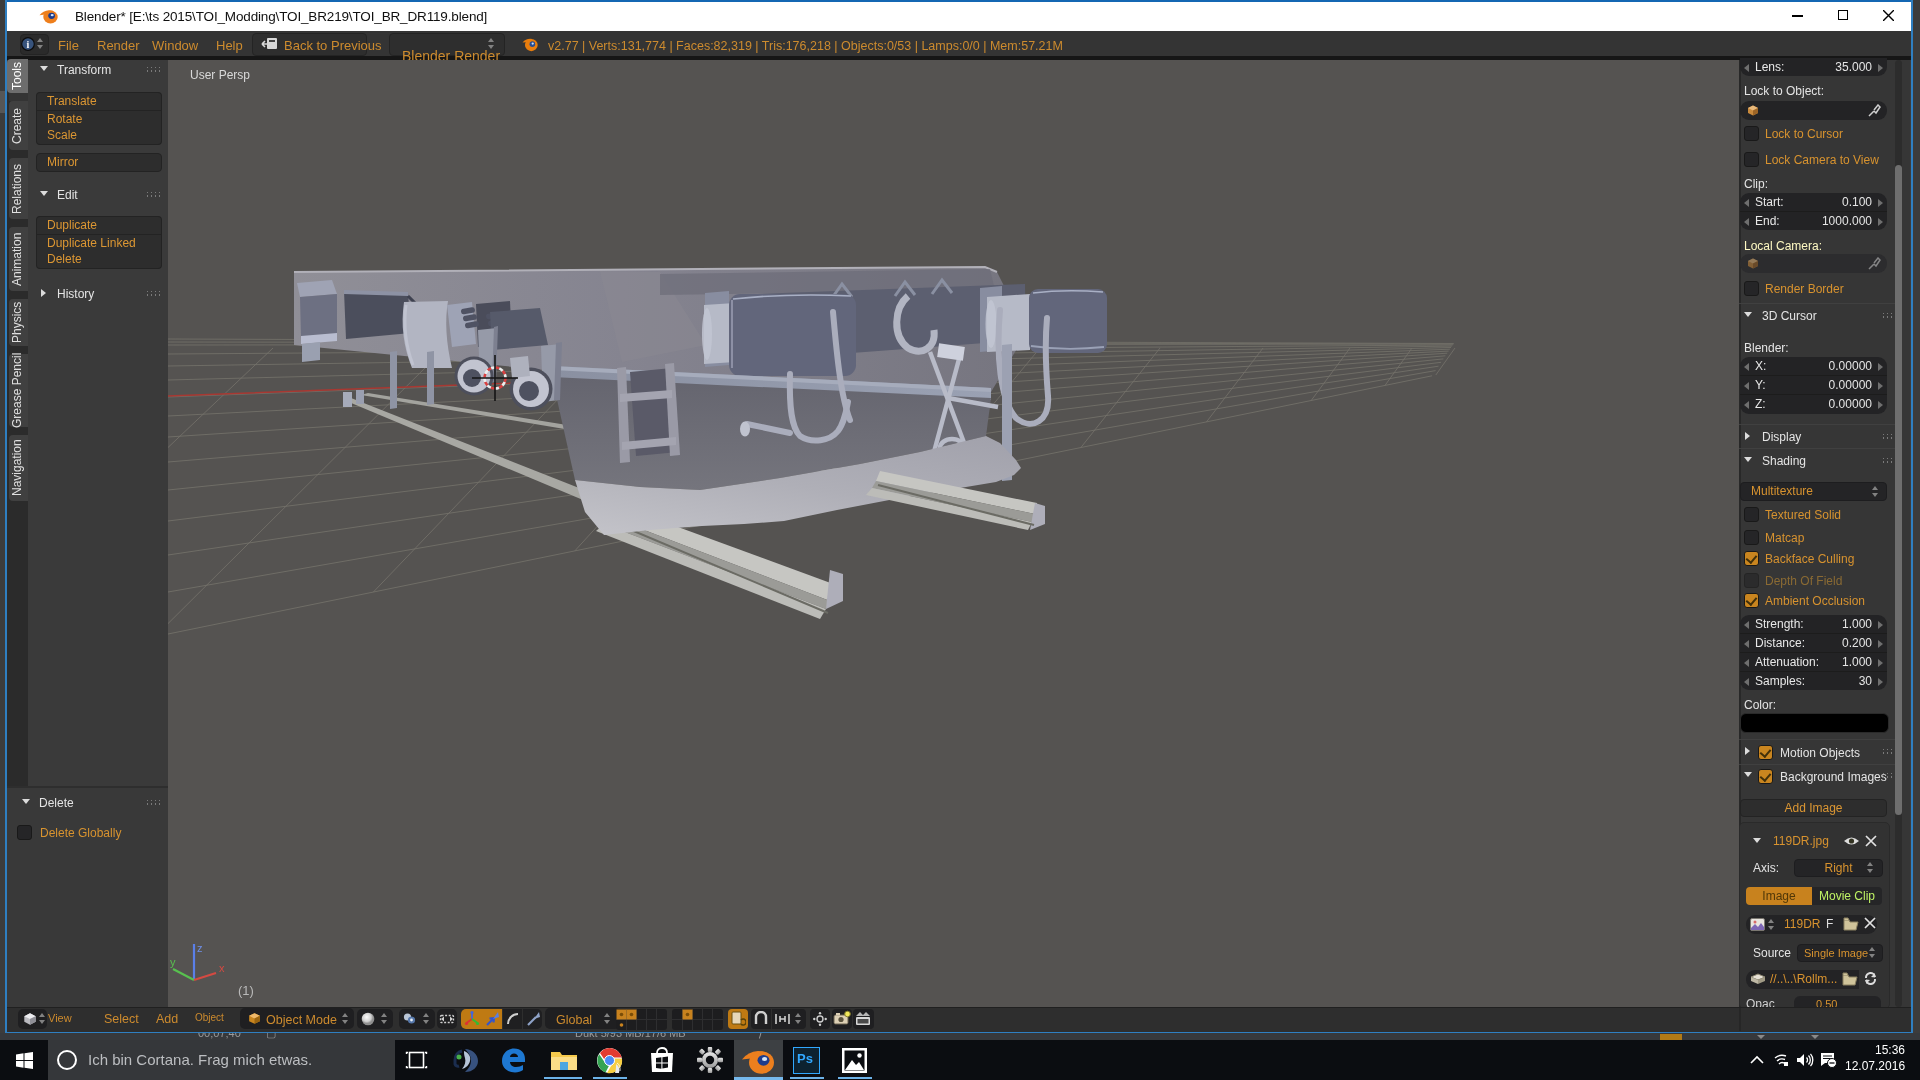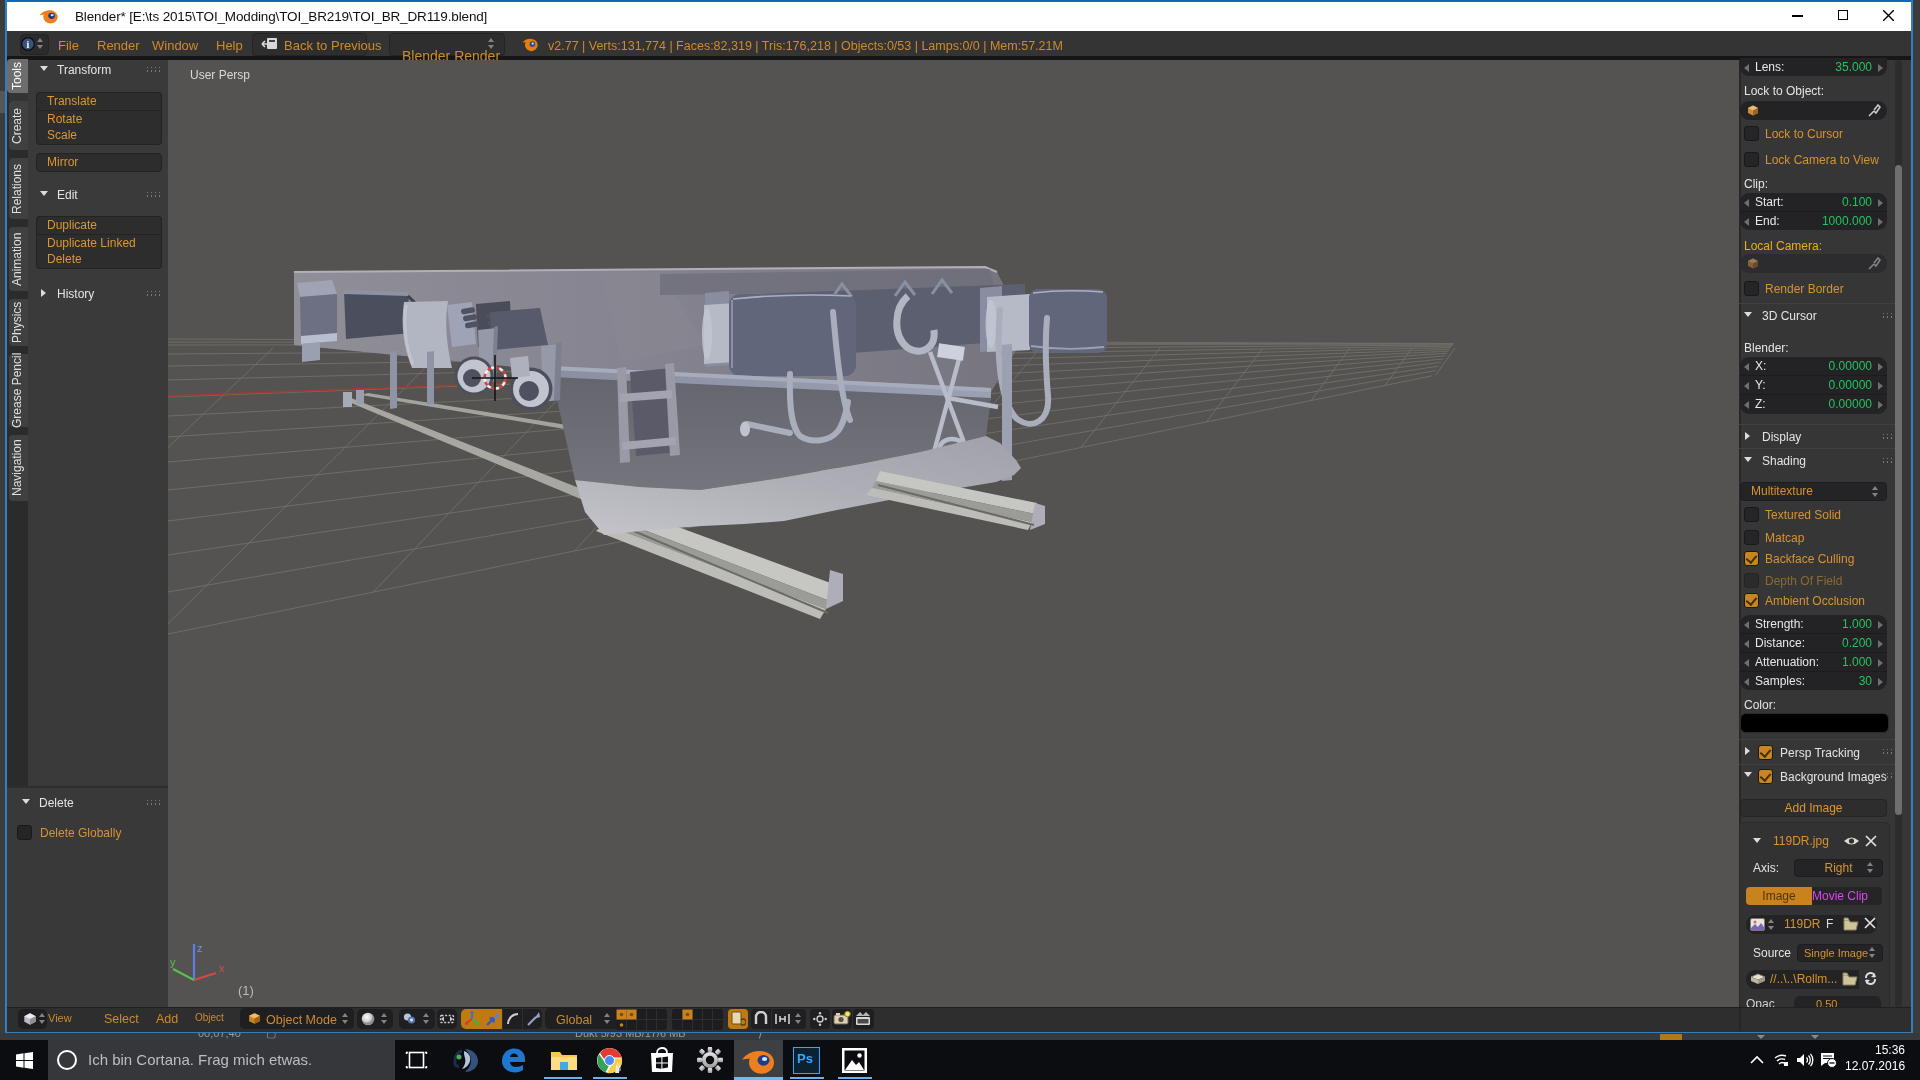--- a/index.html
+++ b/index.html
@@ -11,21 +11,21 @@
  radial-gradient(circle 0.9px at 5.5px 1.5px,#7a7a7a 99%,transparent),
  radial-gradient(circle 0.9px at 9.5px 1.5px,#7a7a7a 99%,transparent),
  radial-gradient(circle 0.9px at 13.5px 1.5px,#7a7a7a 99%,transparent),
  radial-gradient(circle 0.9px at 1.5px 5px,#7a7a7a 99%,transparent),
  radial-gradient(circle 0.9px at 5.5px 5px,#7a7a7a 99%,transparent),
  radial-gradient(circle 0.9px at 9.5px 5px,#7a7a7a 99%,transparent),
  radial-gradient(circle 0.9px at 13.5px 5px,#7a7a7a 99%,transparent)}
 .btn{position:absolute;background:#2d2d2d;border:1px solid #232323;color:#dc9733;font-size:12px;text-align:left;padding-left:10px;line-height:17px}
 .nf{position:absolute;background:#232325;color:#e8e8e8;font-size:12px;line-height:19px}
 .nf .lab{position:absolute;left:15px;color:#e8e8e8}
-.nf .val{position:absolute;right:15px;color:#22c55e}
+.nf .val{position:absolute;right:15px;color:#e5e5e5}
 .arrL{position:absolute;left:4px;top:6px;width:0;height:0;border-top:4px solid transparent;border-bottom:4px solid transparent;border-right:5px solid #6f6f6f}
 .arrR{position:absolute;right:4px;top:6px;width:0;height:0;border-top:4px solid transparent;border-bottom:4px solid transparent;border-left:5px solid #6f6f6f}
 .cb{position:absolute;width:13px;height:13px;background:#252527;border:1px solid #191919;border-radius:3px}
 .cbc{position:absolute;width:13px;height:13px;background:#c9851f;border:1px solid #191919;border-radius:3px}
 .cbc:after{content:"";position:absolute;left:3px;top:1px;width:5px;height:8px;border:solid #42300a;border-width:0 2px 2px 0;transform:rotate(40deg)}
 .cblab{position:absolute;color:#d8932f;font-size:12px}
 .phead{position:absolute;color:#e4e4e4;font-size:12px}
 .updown{position:absolute;width:0;height:0}
 .ud:before{content:"";position:absolute;top:0;left:0;border-left:3.5px solid transparent;border-right:3.5px solid transparent;border-bottom:4.5px solid #828282}
 .ud:after{content:"";position:absolute;top:6.5px;left:0;border-left:3.5px solid transparent;border-right:3.5px solid transparent;border-top:4.5px solid #828282}
@@ -337,21 +337,21 @@
     <span class="arrR"></span>
  <span class="lab">Start:</span>
     <span class="val">0.100</span>
 </div>
 <div class="nf" style="left:1740px;top:212px;width:147px;height:18px;border-radius:0 0 9px 9px">
  <span class="arrL"></span>
     <span class="arrR"></span>
  <span class="lab">End:</span>
     <span class="val">1000.000</span>
 </div>
-<div class="phead" style="left:1744px;top:239px;color:#eab308">Local Camera:</div>
+<div class="phead" style="left:1744px;top:239px;color:#fef9c3">Local Camera:</div>
 <div class="abs" style="left:1740px;top:254px;width:147px;height:19px;background:#2c2c2e;border-radius:9px"></div>
 <svg class="abs" style="left:1746px;top:257px" width="14" height="13" viewBox="0 0 14 13" opacity="0.55">
  <path d="M2,4 L7,1.5 L12,4 L12,9 L7,11.5 L2,9 Z" fill="#c98a3c"></path>
     <path d="M2,4 L7,6.5 L12,4 L7,1.5 Z" fill="#e8b87a"></path>
     <path d="M7,6.5 L7,11.5 L12,9 L12,4 Z" fill="#9c6426"></path>
 </svg>
 <svg class="abs" style="left:1868px;top:257px" width="14" height="13" opacity="0.55">
     <path d="M1,12 L6,7 M6,7 L8,9 L12,3 L10,1 L6,6" stroke="#cfcfcf" stroke-width="1.5" fill="none"></path>
   </svg>
 <div class="cb" style="left:1744px;top:281px"></div>
@@ -421,21 +421,21 @@
  <span class="arrL"></span>
     <span class="arrR"></span>
  <span class="lab">Samples:</span>
     <span class="val">30</span>
 </div>
 <div class="phead" style="left:1744px;top:698px">Color:</div>
 <div class="abs" style="left:1740px;top:713px;width:147px;height:18px;background:#000;border-radius:6px;border:1px solid #2a2a2a"></div>
 <div class="abs" style="left:1739px;top:739px;width:157px;height:1px;background:#404040"></div>
 <div class="tright abs" style="left:1745px;top:747px"></div>
 <div class="cbc" style="left:1758px;top:745px"></div>
-<div class="phead" style="left:1780px;top:746px">Persp Tracking</div>
+<div class="phead" style="left:1780px;top:746px">Motion Objects</div>
 <div class="grip abs" style="left:1882px;top:748px"></div>
 <div class="abs" style="left:1739px;top:764px;width:157px;height:1px;background:#404040"></div>
 <div class="tdown abs" style="left:1744px;top:772px"></div>
 <div class="cbc" style="left:1758px;top:769px"></div>
 <div class="phead" style="left:1780px;top:770px">Background Images</div>
 <div class="grip abs" style="left:1882px;top:772px"></div>
 <div class="abs" style="left:1740px;top:799px;width:145px;height:16px;background:#2d2d2d;border:1px solid #232323;border-radius:4px;color:#dc9733;font-size:12px;text-align:center;line-height:16px">Add Image</div>
 
 <div class="abs" style="left:1739px;top:822px;width:149px;height:185px;background:#323232;border:1px solid #2a2a2a;border-radius:5px"></div>
 <div class="tdown abs" style="left:1753px;top:838px"></div>
@@ -444,21 +444,21 @@
     <path d="M1,6 Q8.5,-1 16,6 Q8.5,13 1,6 Z" fill="#ddd"></path>
     <circle cx="8.5" cy="6" r="2.6" fill="#332"></circle>
   </svg>
 <svg class="abs" style="left:1865px;top:835px" width="12" height="12">
     <path d="M1,1 L11,11 M11,1 L1,11" stroke="#e2e2e2" stroke-width="1.7"></path>
   </svg>
 <div class="phead" style="left:1753px;top:861px">Axis:</div>
 <div class="ddown" style="left:1794px;top:859px;width:87px;height:16px;line-height:16px;text-align:center">Right</div>
 <div class="ud updown" style="left:1867px;top:862px"></div>
 <div class="abs" style="left:1746px;top:887px;width:66px;height:18px;background:#c8821e;border-radius:4px 0 0 4px;color:#503708;font-size:12px;text-align:center;line-height:18px">Image</div>
-<div class="abs" style="left:1812px;top:887px;width:70px;height:18px;background:#252527;border-radius:0 4px 4px 0;color:#d946ef;font-size:12px;text-align:left;line-height:18px">Movie Clip</div>
+<div class="abs" style="left:1812px;top:887px;width:70px;height:18px;background:#252527;border-radius:0 4px 4px 0;color:#bef264;font-size:12px;text-align:center;line-height:18px">Movie Clip</div>
 <div class="abs" style="left:1746px;top:915px;width:131px;height:19px;background:#232325;border-radius:9px"></div>
 <svg class="abs" style="left:1750px;top:918px" width="15" height="13" viewBox="0 0 15 13">
     <rect x="0.5" y="0.5" width="14" height="12" rx="1.5" fill="#e8e4de" stroke="#7a7770"></rect>
     <path d="M1,10 L5,6 L8,9 L11,5 L14,9 L14,12 L1,12 Z" fill="#7d66b5"></path>
     <circle cx="5" cy="4" r="1.5" fill="#d86a6a"></circle>
   </svg>
 <div class="ud updown" style="left:1768px;top:919px"></div>
 <div class="abs" style="left:1784px;top:917px;color:#d8932f;font-size:12px">119DR</div>
 <div class="abs" style="left:1826px;top:917px;color:#dedede;font-size:12px">F</div>
 <svg class="abs" style="left:1843px;top:917px" width="16" height="14" viewBox="0 0 16 14">

